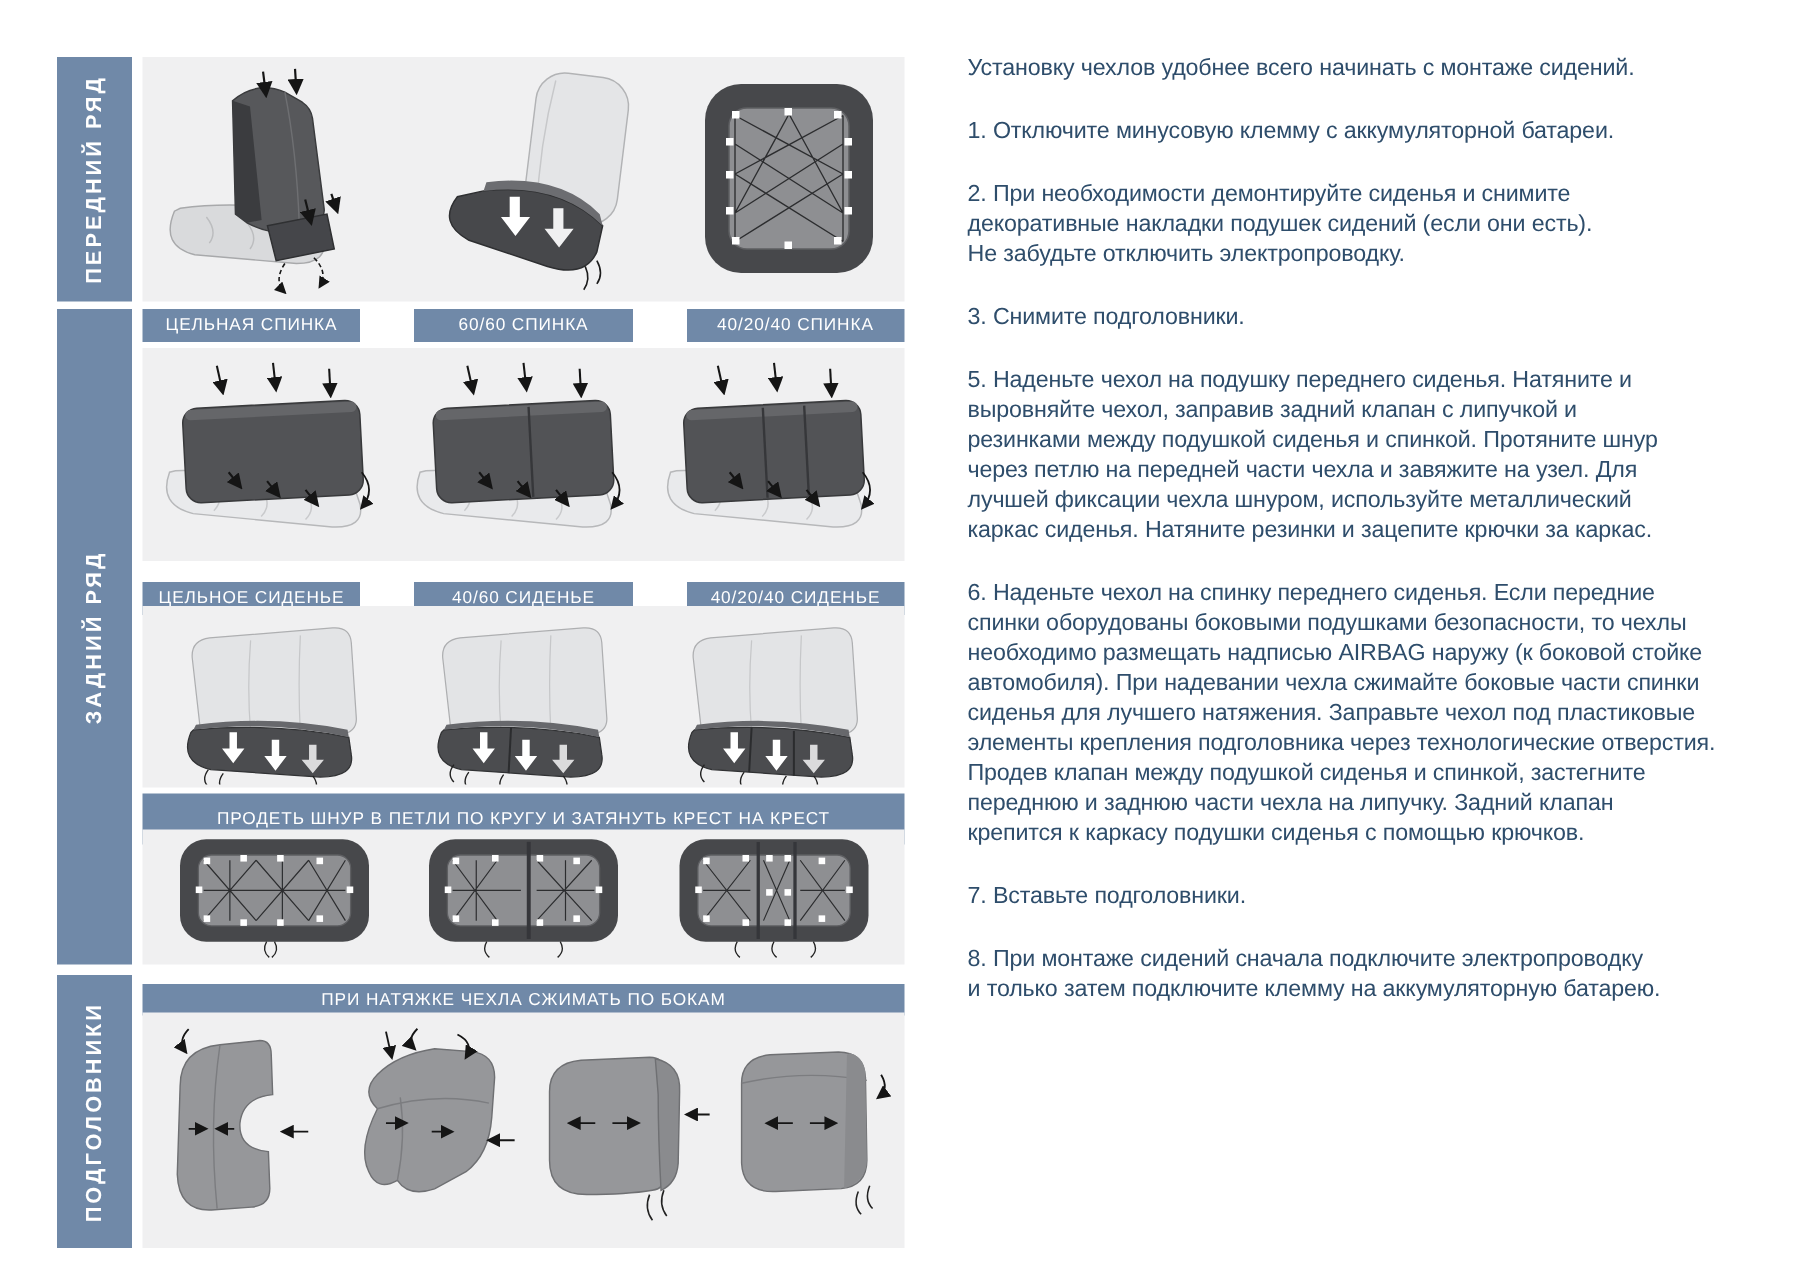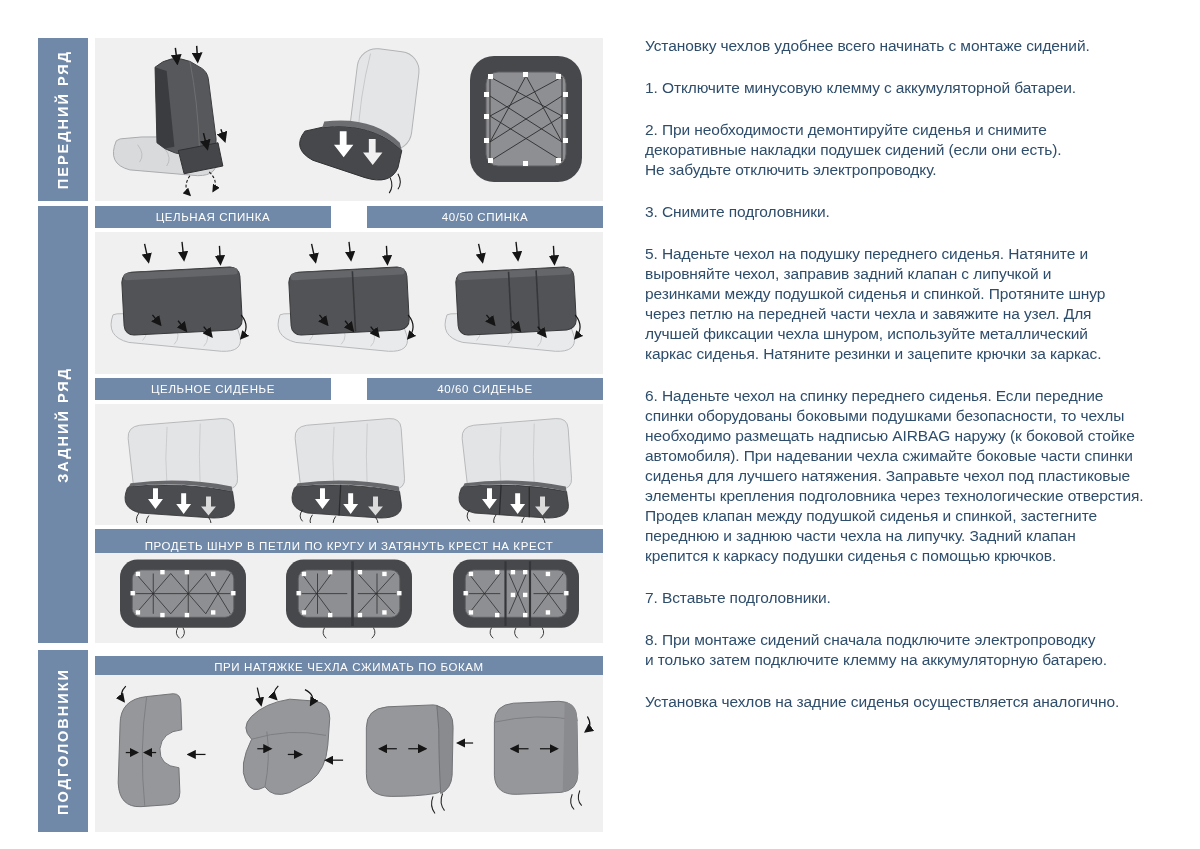--- a/index.html
+++ b/index.html
@@ -14,21 +14,21 @@
   .vlabel{
     writing-mode:vertical-rl;transform:rotate(180deg);
     color:#ffffff;font-size:14.5px;font-weight:600;letter-spacing:2px;white-space:nowrap;
   }
   .panel{
     position:absolute;left:95px;width:508px;background:#f0f0f1;
     display:flex;align-items:center;justify-content:space-evenly;
   }
   .label-row{
     position:absolute;left:95px;width:508px;height:22px;
-    display:grid;grid-template-columns:repeat(2,1fr);gap:36px;
+    display:grid;grid-template-columns:repeat(3,1fr);gap:36px;
   }
   .label-bar{
     background:#7089a8;color:#fff;font-size:11.5px;letter-spacing:.6px;
     display:flex;align-items:center;justify-content:center;height:22px;white-space:nowrap;
   }
   .banner{
     position:absolute;left:95px;width:508px;height:21px;background:#7089a8;
     color:#fff;font-size:11.5px;letter-spacing:.6px;
     display:flex;align-items:center;justify-content:center;
   }
@@ -114,21 +114,21 @@
         <rect x="107" y="88" width="5" height="5"></rect>
       <rect x="32" y="108" width="5" height="5"></rect>
         <rect x="67" y="111" width="5" height="5"></rect>
         <rect x="100" y="108" width="5" height="5"></rect>
     </g>
   </svg>
 </div>
 
 <div class="label-row" style="top:206px;">
   <div class="label-bar">ЦЕЛЬНАЯ СПИНКА</div>
-  <div class="label-bar">40/50 СПИНКА</div>
+  <div class="label-bar">60/60 СПИНКА</div>
   <div class="label-bar">40/20/40 СПИНКА</div>
 </div>
 
 <div class="panel" style="top:232px;height:142px;">
 
   <svg width="160" height="134" viewBox="0 0 160 136">
     <path d="M10 80 Q2 102 26 108 L120 117 Q142 118 139 102 L135 90 Q72 76 14 79 Z" fill="#e9eaec" stroke="#b7b8ba"></path>
     <path d="M40 86 q8 12 0 20 M72 90 q8 12 0 20 M102 94 q8 10 0 18" stroke="#c9cacc" fill="none"></path>
     <g transform="rotate(-3 80 66)">
       <rect x="20" y="34" width="120" height="64" rx="10" fill="#525356" stroke="#38393b"></rect>
@@ -178,21 +178,21 @@
       <line x1="80" y1="6" x2="82" y2="24" marker-end="url(#ab)"></line>
       <line x1="118" y1="10" x2="119" y2="28" marker-end="url(#ab)"></line>
       <line x1="50" y1="80" x2="58" y2="90" marker-end="url(#ab)"></line>
       <line x1="76" y1="86" x2="84" y2="96" marker-end="url(#ab)"></line>
       <line x1="102" y1="92" x2="110" y2="102" marker-end="url(#ab)"></line>
       <path d="M140 80 q10 12 0 24" stroke-width="1.2" marker-end="url(#ab)"></path>
     </g>
   </svg>
 </div>
 
-<div class="label-row" style="top:378px;">
+<div class="label-row" style="top:388px;">
   <div class="label-bar">ЦЕЛЬНОЕ СИДЕНЬЕ</div>
   <div class="label-bar">40/60 СИДЕНЬЕ</div>
   <div class="label-bar">40/20/40 СИДЕНЬЕ</div>
 </div>
 
 <div class="panel" style="top:404px;height:121px;">
 
   <svg width="160" height="116" viewBox="0 0 160 140">
     <path d="M22 100 L15 38 Q14 24 29 22 L128 14 Q142 13 143 26 L147 86 Q148 98 134 100 Z" fill="#e3e4e6" stroke="#aeafb1"></path>
     <path d="M62 24 q-3 38 0 74 M102 20 q-2 40 0 78" stroke="#c6c7c9" fill="none"></path>
@@ -389,14 +389,13 @@
 необходимо размещать надписью AIRBAG наружу (к боковой стойке
 автомобиля). При надевании чехла сжимайте боковые части спинки
 сиденья для лучшего натяжения. Заправьте чехол под пластиковые
 элементы крепления подголовника через технологические отверстия.
 Продев клапан между подушкой сиденья и спинкой, застегните
 переднюю и заднюю части чехла на липучку. Задний клапан
 крепится к каркасу подушки сиденья с помощью крючков.</p>
   <p>7. Вставьте подголовники.</p>
   <p>8. При монтаже сидений сначала подключите электропроводку
 и только затем подключите клемму на аккумуляторную батарею.</p>
-  <p>Установка чехлов на задние сиденья осуществляется аналогично.</p>
 </div>
 
 </body></html>

